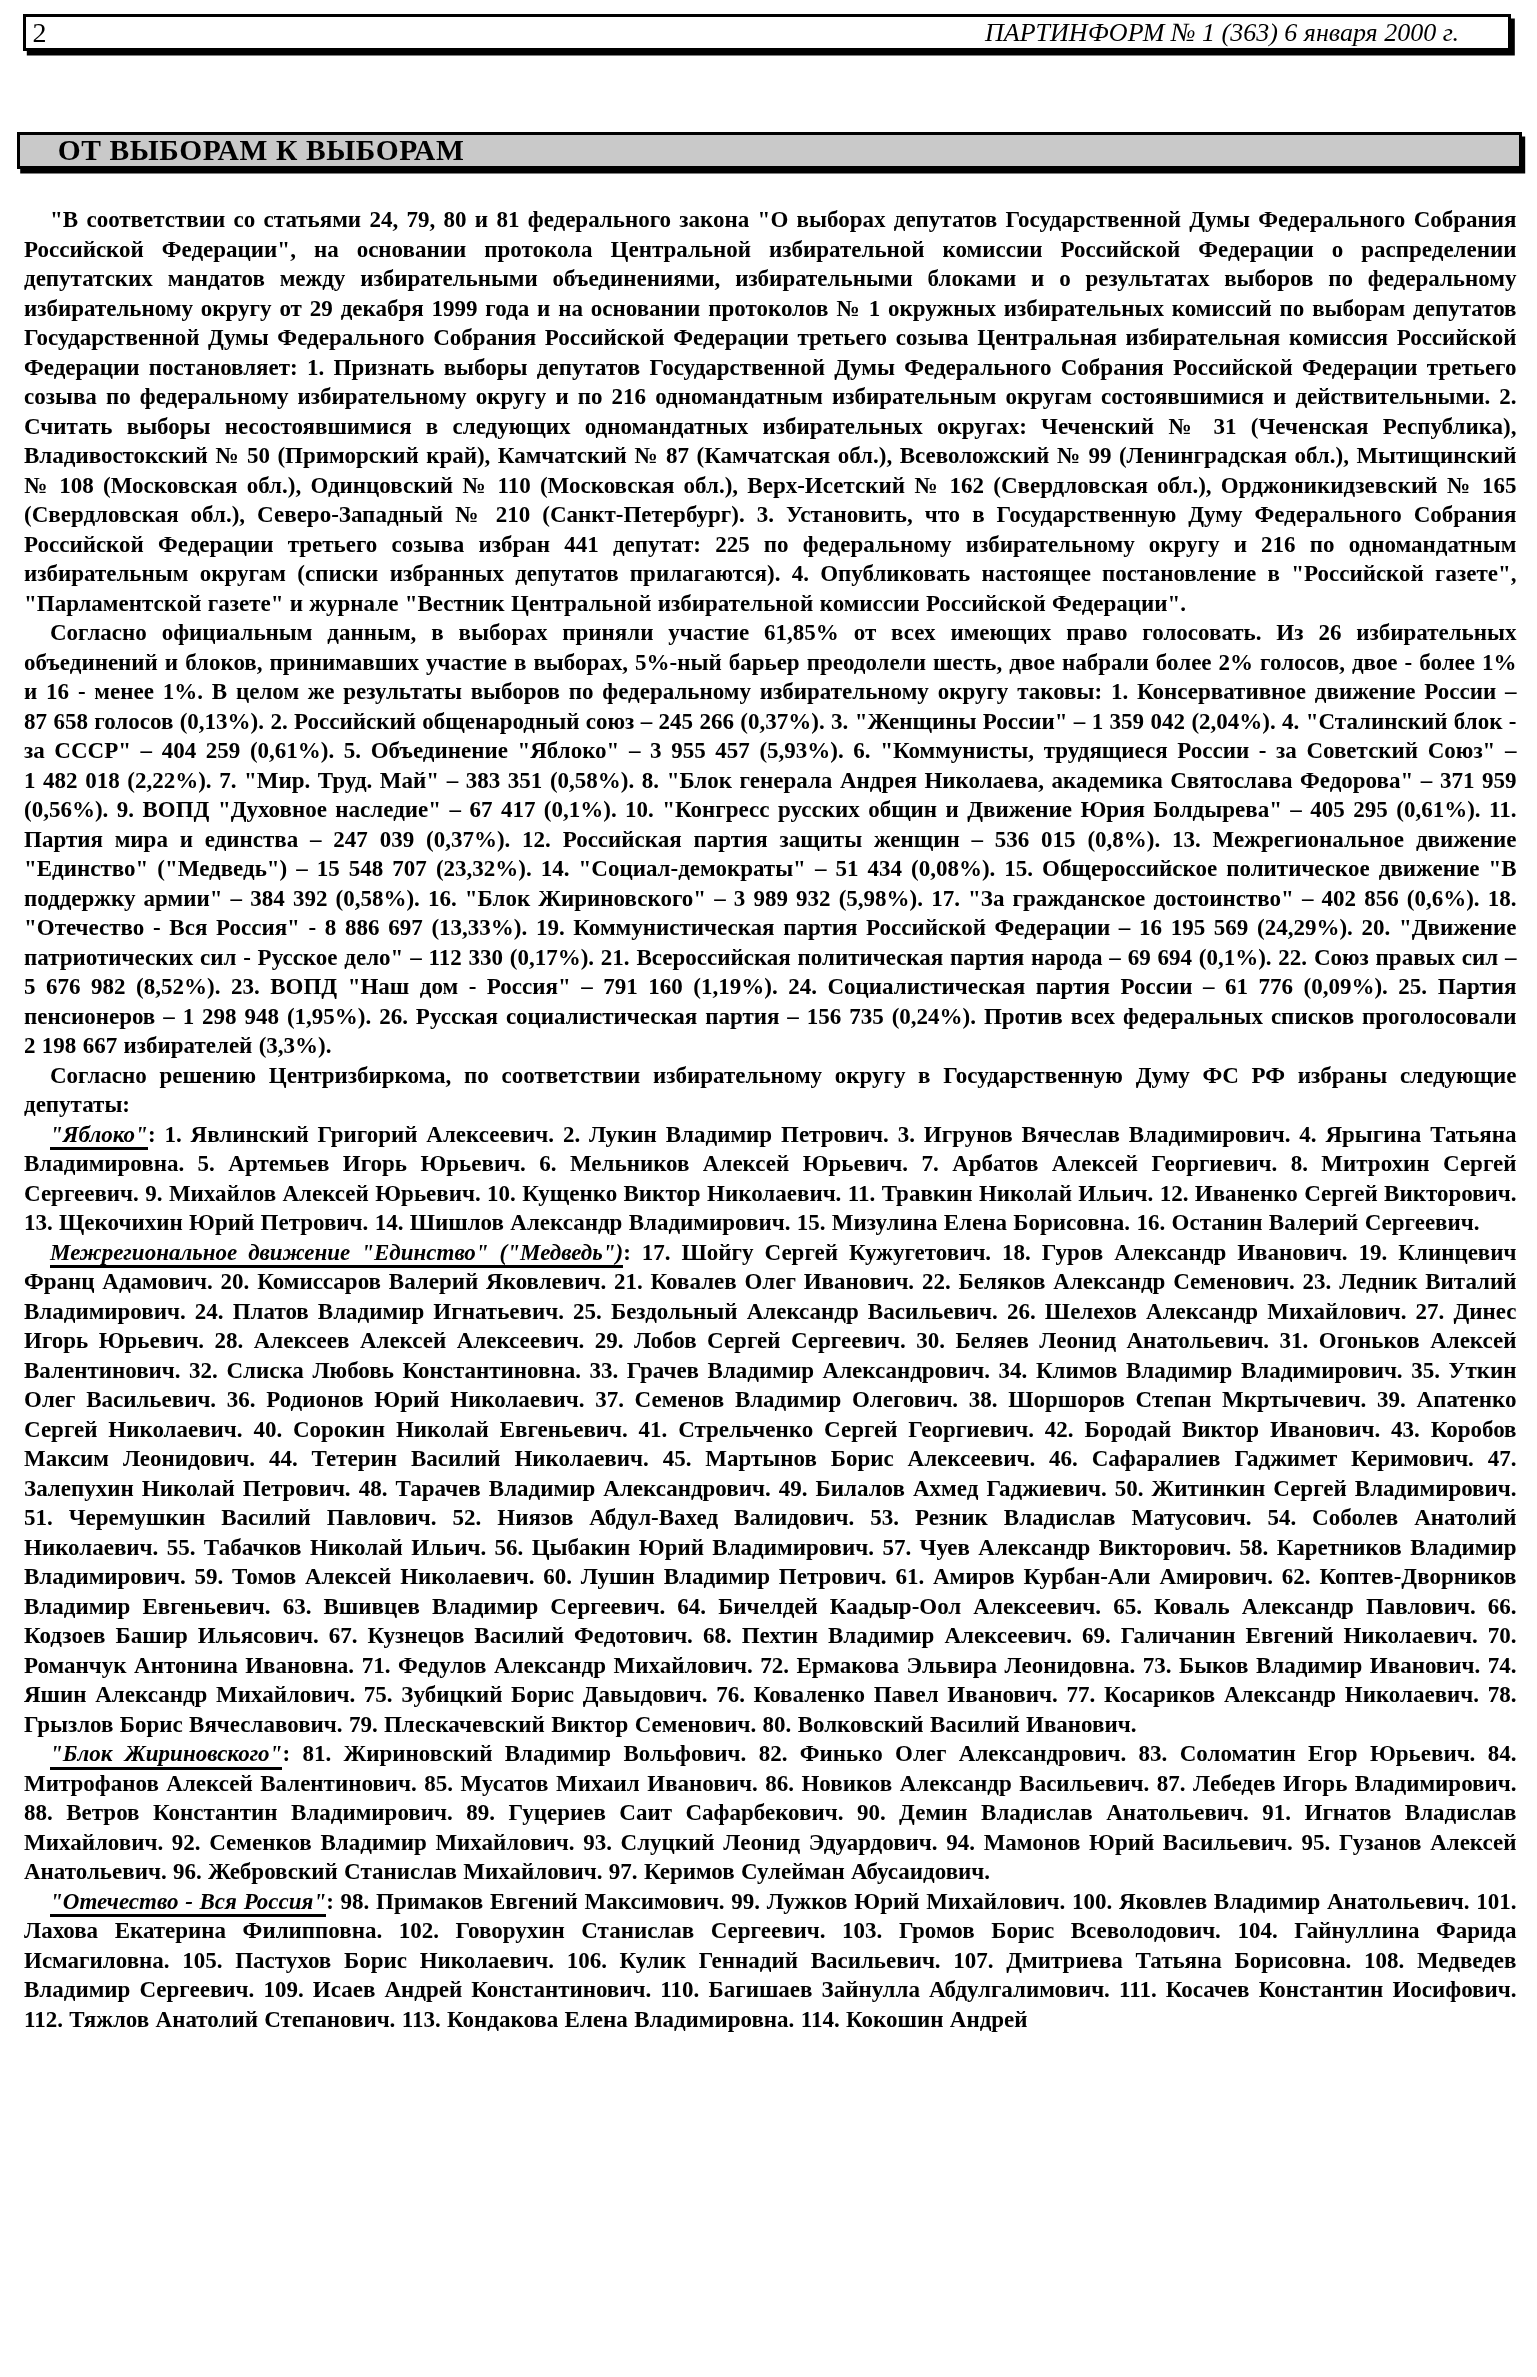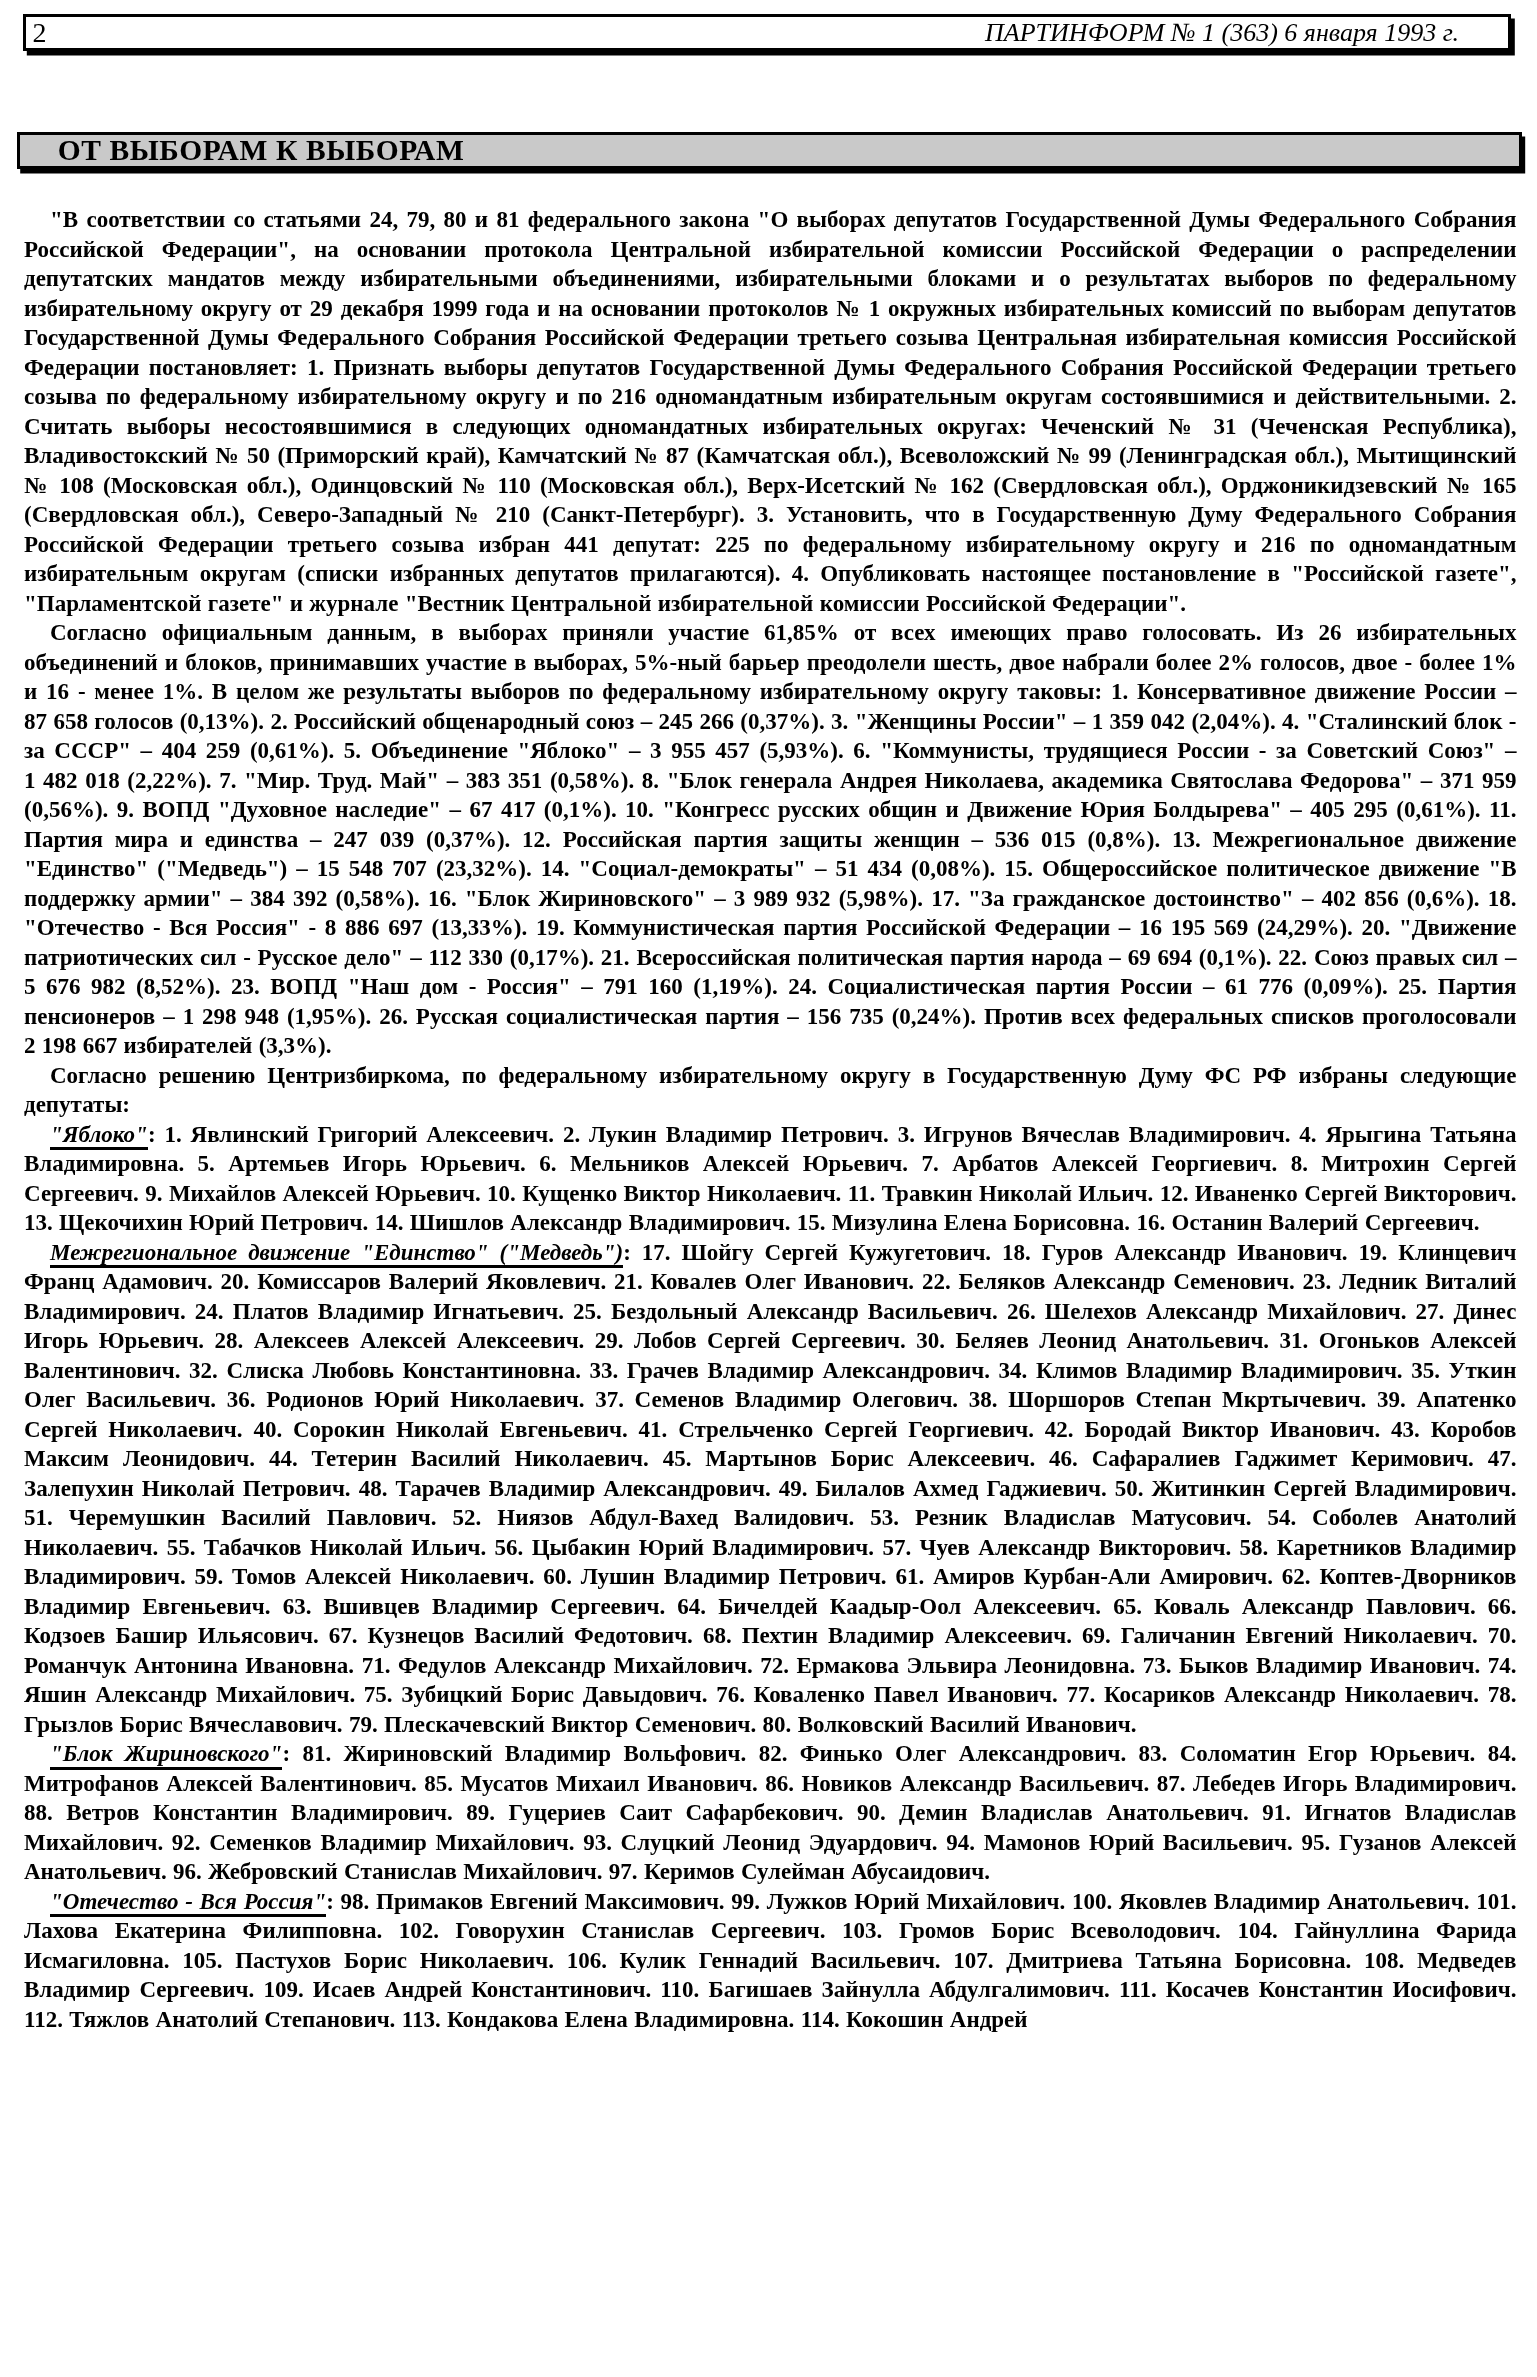--- a/index.html
+++ b/index.html
@@ -105,36 +105,36 @@
     padding-bottom: 0.6px;
   }
 </style>
 </head>
 <body>
 
 <div class="page">
 
   <div class="header-box">
     <span class="pagenum">2</span>
-    <span class="masthead">ПАРТИНФОРМ № 1 (363) 6 января 1993 г.</span>
+    <span class="masthead">ПАРТИНФОРМ № 1 (363) 6 января 2000 г.</span>
   </div>
 
   <div class="banner">
     <span class="banner-title">ОТ ВЫБОРАМ К ВЫБОРАМ</span>
   </div>
 
   <div class="content">
 
 
 
     <p class="body">"В соответствии со статьями 24, 79, 80 и 81 федерального закона "О выборах депутатов Государственной Думы Федерального Собрания Российской Федерации", на основании протокола Центральной избирательной комиссии Российской Федерации о распределении депутатских мандатов между избирательными объединениями, избирательными блоками и о результатах выборов по федеральному избирательному округу от 29 декабря 1999 года и на основании протоколов № 1 окружных избирательных комиссий по выборам депутатов Государственной Думы Федерального Собрания Российской Федерации третьего созыва Центральная избирательная комиссия Российской Федерации постановляет: 1. Признать выборы депутатов Государственной Думы Федерального Собрания Российской Федерации третьего созыва по федеральному избирательному округу и по 216 одномандатным избирательным округам состоявшимися и действительными. 2. Считать выборы несостоявшимися в следующих одномандатных избирательных округах: Чеченский № 31 (Чеченская Республика), Владивостокский № 50 (Приморский край), Камчатский № 87 (Камчатская обл.), Всеволожский № 99 (Ленинградская обл.), Мытищинский № 108 (Московская обл.), Одинцовский № 110 (Московская обл.), Верх-Исетский № 162 (Свердловская обл.), Орджоникидзевский № 165 (Свердловская обл.), Северо-Западный № 210 (Санкт-Петербург). 3. Установить, что в Государственную Думу Федерального Собрания Российской Федерации третьего созыва избран 441 депутат: 225 по федеральному избирательному округу и 216 по одномандатным избирательным округам (списки избранных депутатов прилагаются). 4. Опубликовать настоящее постановление в "Российской газете", "Парламентской газете" и журнале "Вестник Центральной избирательной комиссии Российской Федерации".</p>
 
     <p class="body">Согласно официальным данным, в выборах приняли участие 61,85% от всех имеющих право голосовать. Из 26 избирательных объединений и блоков, принимавших участие в выборах, 5%-ный барьер преодолели шесть, двое набрали более 2% голосов, двое - более 1% и 16 - менее 1%. В целом же результаты выборов по федеральному избирательному округу таковы: 1. Консервативное движение России – 87&nbsp;658 голосов (0,13%). 2. Российский общенародный союз – 245&nbsp;266 (0,37%). 3. "Женщины России" – 1&nbsp;359&nbsp;042 (2,04%). 4. "Сталинский блок - за СССР" – 404&nbsp;259 (0,61%). 5. Объединение "Яблоко" – 3&nbsp;955&nbsp;457 (5,93%). 6. "Коммунисты, трудящиеся России - за Советский Союз" – 1&nbsp;482&nbsp;018 (2,22%). 7. "Мир. Труд. Май" – 383&nbsp;351 (0,58%). 8. "Блок генерала Андрея Николаева, академика Святослава Федорова" – 371&nbsp;959 (0,56%). 9. ВОПД "Духовное наследие" – 67&nbsp;417 (0,1%). 10. "Конгресс русских общин и Движение Юрия Болдырева" – 405&nbsp;295 (0,61%). 11. Партия мира и единства – 247&nbsp;039 (0,37%). 12. Российская партия защиты женщин – 536&nbsp;015 (0,8%). 13. Межрегиональное движение "Единство" ("Медведь") – 15&nbsp;548&nbsp;707 (23,32%). 14. "Социал-демократы" – 51&nbsp;434 (0,08%). 15. Общероссийское политическое движение "В поддержку армии" – 384&nbsp;392 (0,58%). 16. "Блок Жириновского" – 3&nbsp;989&nbsp;932 (5,98%). 17. "За гражданское достоинство" – 402&nbsp;856 (0,6%). 18. "Отечество - Вся Россия" - 8&nbsp;886&nbsp;697 (13,33%). 19. Коммунистическая партия Российской Федерации – 16&nbsp;195&nbsp;569 (24,29%). 20. "Движение патриотических сил - Русское дело" – 112&nbsp;330 (0,17%). 21. Всероссийская политическая партия народа – 69&nbsp;694 (0,1%). 22. Союз правых сил – 5&nbsp;676&nbsp;982 (8,52%). 23. ВОПД "Наш дом - Россия" – 791&nbsp;160 (1,19%). 24. Социалистическая партия России – 61&nbsp;776 (0,09%). 25. Партия пенсионеров – 1&nbsp;298&nbsp;948 (1,95%). 26. Русская социалистическая партия – 156&nbsp;735 (0,24%). Против всех федеральных списков проголосовали 2&nbsp;198&nbsp;667 избирателей (3,3%).</p>
 
-    <p class="body">Согласно решению Центризбиркома, по федеральному избирательному округу в Государственную Думу ФС РФ избраны следующие депутаты:</p>
+    <p class="body">Согласно решению Центризбиркома, по соответствии избирательному округу в Государственную Думу ФС РФ избраны следующие депутаты:</p>
 
     <p class="body"><span class="list-label">"Яблоко"</span><span>: 1. Явлинский Григорий Алексеевич. 2. Лукин Владимир Петрович. 3. Игрунов Вячеслав Владимирович. 4. Ярыгина Татьяна Владимировна. 5. Артемьев Игорь Юрьевич. 6. Мельников Алексей Юрьевич. 7. Арбатов Алексей Георгиевич. 8. Митрохин Сергей Сергеевич. 9. Михайлов Алексей Юрьевич. 10. Кущенко Виктор Николаевич. 11. Травкин Николай Ильич. 12. Иваненко Сергей Викторович. 13. Щекочихин Юрий Петрович. 14. Шишлов Александр Владимирович. 15. Мизулина Елена Борисовна. 16. Останин Валерий Сергеевич.</span></p>
 
     <p class="body"><span class="list-label">Межрегиональное движение "Единство" ("Медведь")</span><span>: 17. Шойгу Сергей Кужугетович. 18. Гуров Александр Иванович. 19. Клинцевич Франц Адамович. 20. Комиссаров Валерий Яковлевич. 21. Ковалев Олег Иванович. 22. Беляков Александр Семенович. 23. Ледник Виталий Владимирович. 24. Платов Владимир Игнатьевич. 25. Бездольный Александр Васильевич. 26. Шелехов Александр Михайлович. 27. Динес Игорь Юрьевич. 28. Алексеев Алексей Алексеевич. 29. Лобов Сергей Сергеевич. 30. Беляев Леонид Анатольевич. 31. Огоньков Алексей Валентинович. 32. Слиска Любовь Константиновна. 33. Грачев Владимир Александрович. 34. Климов Владимир Владимирович. 35. Уткин Олег Васильевич. 36. Родионов Юрий Николаевич. 37. Семенов Владимир Олегович. 38. Шоршоров Степан Мкртычевич. 39. Апатенко Сергей Николаевич. 40. Сорокин Николай Евгеньевич. 41. Стрельченко Сергей Георгиевич. 42. Бородай Виктор Иванович. 43. Коробов Максим Леонидович. 44. Тетерин Василий Николаевич. 45. Мартынов Борис Алексеевич. 46. Сафаралиев Гаджимет Керимович. 47. Залепухин Николай Петрович. 48. Тарачев Владимир Александрович. 49. Билалов Ахмед Гаджиевич. 50. Житинкин Сергей Владимирович. 51. Черемушкин Василий Павлович. 52. Ниязов Абдул-Вахед Валидович. 53. Резник Владислав Матусович. 54. Соболев Анатолий Николаевич. 55. Табачков Николай Ильич. 56. Цыбакин Юрий Владимирович. 57. Чуев Александр Викторович. 58. Каретников Владимир Владимирович. 59. Томов Алексей Николаевич. 60. Лушин Владимир Петрович. 61. Амиров Курбан-Али Амирович. 62. Коптев-Дворников Владимир Евгеньевич. 63. Вшивцев Владимир Сергеевич. 64. Бичелдей Каадыр-Оол Алексеевич. 65. Коваль Александр Павлович. 66. Кодзоев Башир Ильясович. 67. Кузнецов Василий Федотович. 68. Пехтин Владимир Алексеевич. 69. Галичанин Евгений Николаевич. 70. Романчук Антонина Ивановна. 71. Федулов Александр Михайлович. 72. Ермакова Эльвира Леонидовна. 73. Быков Владимир Иванович. 74. Яшин Александр Михайлович. 75. Зубицкий Борис Давыдович. 76. Коваленко Павел Иванович. 77. Косариков Александр Николаевич. 78. Грызлов Борис Вячеславович. 79. Плескачевский Виктор Семенович. 80. Волковский Василий Иванович.</span></p>
 
     <p class="body"><span class="list-label">"Блок Жириновского"</span><span>: 81. Жириновский Владимир Вольфович. 82. Финько Олег Александрович. 83. Соломатин Егор Юрьевич. 84. Митрофанов Алексей Валентинович. 85. Мусатов Михаил Иванович. 86. Новиков Александр Васильевич. 87. Лебедев Игорь Владимирович. 88. Ветров Константин Владимирович. 89. Гуцериев Саит Сафарбекович. 90. Демин Владислав Анатольевич. 91. Игнатов Владислав Михайлович. 92. Семенков Владимир Михайлович. 93. Слуцкий Леонид Эдуардович. 94. Мамонов Юрий Васильевич. 95. Гузанов Алексей Анатольевич. 96. Жебровский Станислав Михайлович. 97. Керимов Сулейман Абусаидович.</span></p>
 
     <p class="body"><span class="list-label">"Отечество - Вся Россия"</span><span>: 98. Примаков Евгений Максимович. 99. Лужков Юрий Михайлович. 100. Яковлев Владимир Анатольевич. 101. Лахова Екатерина Филипповна. 102. Говорухин Станислав Сергеевич. 103. Громов Борис Всеволодович. 104. Гайнуллина Фарида Исмагиловна. 105. Пастухов Борис Николаевич. 106. Кулик Геннадий Васильевич. 107. Дмитриева Татьяна Борисовна. 108. Медведев Владимир Сергеевич. 109. Исаев Андрей Константинович. 110. Багишаев Зайнулла Абдулгалимович. 111. Косачев Константин Иосифович. 112. Тяжлов Анатолий Степанович. 113. Кондакова Елена Владимировна. 114. Кокошин Андрей</span></p>
 
   </div>

